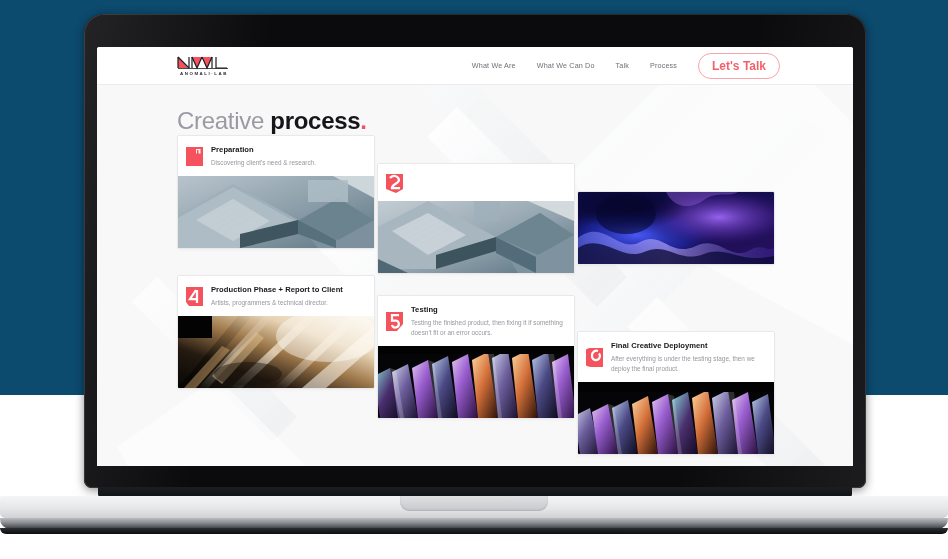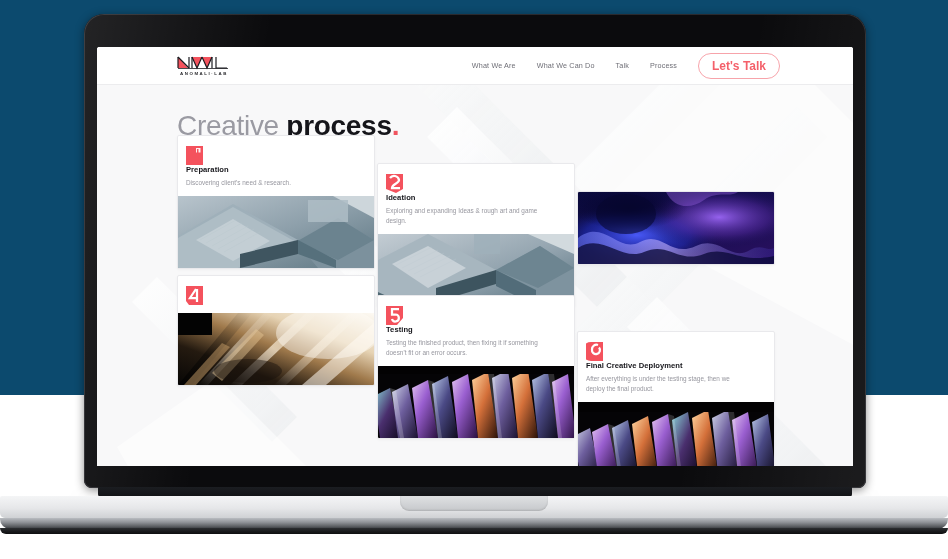--- a/index.html
+++ b/index.html
@@ -179,45 +179,44 @@
     padding: 5px 13px;
     white-space: nowrap;
     background: #fff;
     cursor: pointer;
   }
 
   .page-title {
     position: absolute;
     left: 80px;
     top: 44px;
-    font-size: 28px;
+    font-size: 24px;
     letter-spacing: -0.3px;
     white-space: nowrap;
     z-index: 3;
   }
   .page-title .light { color: #9a9aa2; font-weight: 400; }
   .page-title .bold  { color: #15151a; font-weight: 700; }
   .page-title .dot   { color: #f0545f; font-weight: 700; }
 
   
   .card {
     position: absolute;
     background: #ffffff;
     border: 1px solid #e9e9ec;
     border-radius: 2px;
     box-shadow: 0 1px 3px rgba(20,20,30,0.04);
     overflow: hidden;
     z-index: 4;
   }
   .card-head {
     display: flex;
-    align-items: flex-start;
+    align-items: center;
     padding: 9px 10px 8px 8px;
     box-sizing: border-box;
-    flex-direction: column;
   }
   .badge {
     position: relative;
     width: 17px;
     height: 19px;
     flex: 0 0 auto;
     margin-right: 8px;
     margin-top: 1px;
   }
   .badge svg { display: block; }
@@ -368,24 +367,20 @@
       </div>
 
       <div class="card" id="card-2">
         <div class="card-head">
           <div class="badge">
             <svg width="17" height="19" viewBox="0 0 34 38">
               <path d="M0,0 H34 V30 L20,38 L0,30 Z" fill="#f4525d"></path>
               <path d="M8,8 a10,10 0 0 1 18,4 c0,7 -14,8 -14,16 h16" fill="none" stroke="#ffffff" stroke-width="4.5"></path>
             </svg>
           </div>
-          <div class="card-text">
-            <div class="card-title">Ideation</div>
-            <div class="card-desc">Exploring and expanding Ideas &amp; rough art and game design.</div>
-          </div>
         </div>
         <svg class="card-img" viewBox="0 0 196 72" preserveAspectRatio="none">
           <defs>
             <linearGradient id="iso2" x1="0" y1="0" x2="1" y2="1">
               <stop offset="0%" stop-color="#c3ccd3"></stop>
               <stop offset="55%" stop-color="#93a4af"></stop>
               <stop offset="100%" stop-color="#55707d"></stop>
             </linearGradient>
           </defs>
           <rect width="196" height="72" fill="url(#iso2)"></rect>
@@ -447,20 +442,24 @@
         </svg>
       </div>
 
       <div class="card" id="card-4">
         <div class="card-head">
           <div class="badge">
             <svg width="17" height="19" viewBox="0 0 34 38">
               <path d="M0,0 H34 V38 H6 L0,30 Z" fill="#f4525d"></path>
               <path d="M22,6 v26 M22,24 h-14 L20,6" fill="none" stroke="#ffffff" stroke-width="4.5"></path>
             </svg>
+          </div>
+          <div class="card-text">
+            <div class="card-title">Production Phase + Report to Client</div>
+            <div class="card-desc">Artists, programmers &amp; technical director.</div>
           </div>
         </div>
         <svg class="card-img" viewBox="0 0 196 72" preserveAspectRatio="none">
           <defs>
             <linearGradient id="gold-bg" x1="0" y1="1" x2="1" y2="0">
               <stop offset="0%" stop-color="#070605"></stop>
               <stop offset="28%" stop-color="#241a10"></stop>
               <stop offset="52%" stop-color="#a07a4c"></stop>
               <stop offset="72%" stop-color="#e6d3b4"></stop>
               <stop offset="100%" stop-color="#fdfaf4"></stop>

